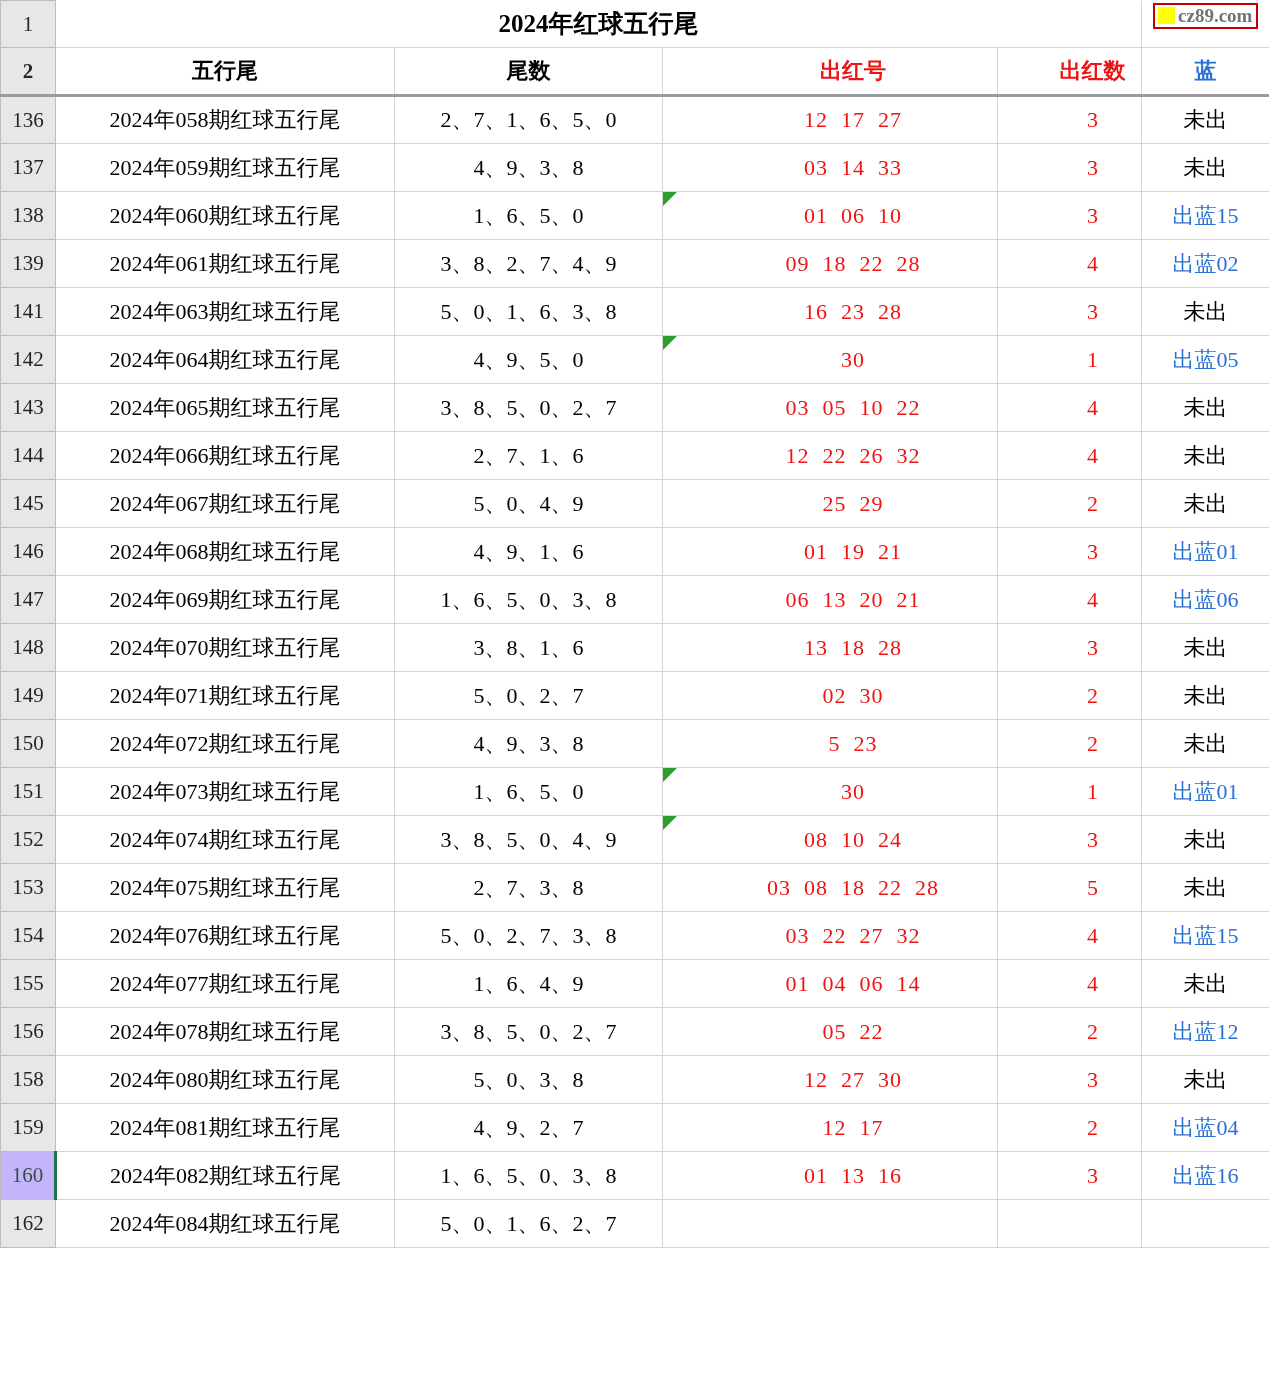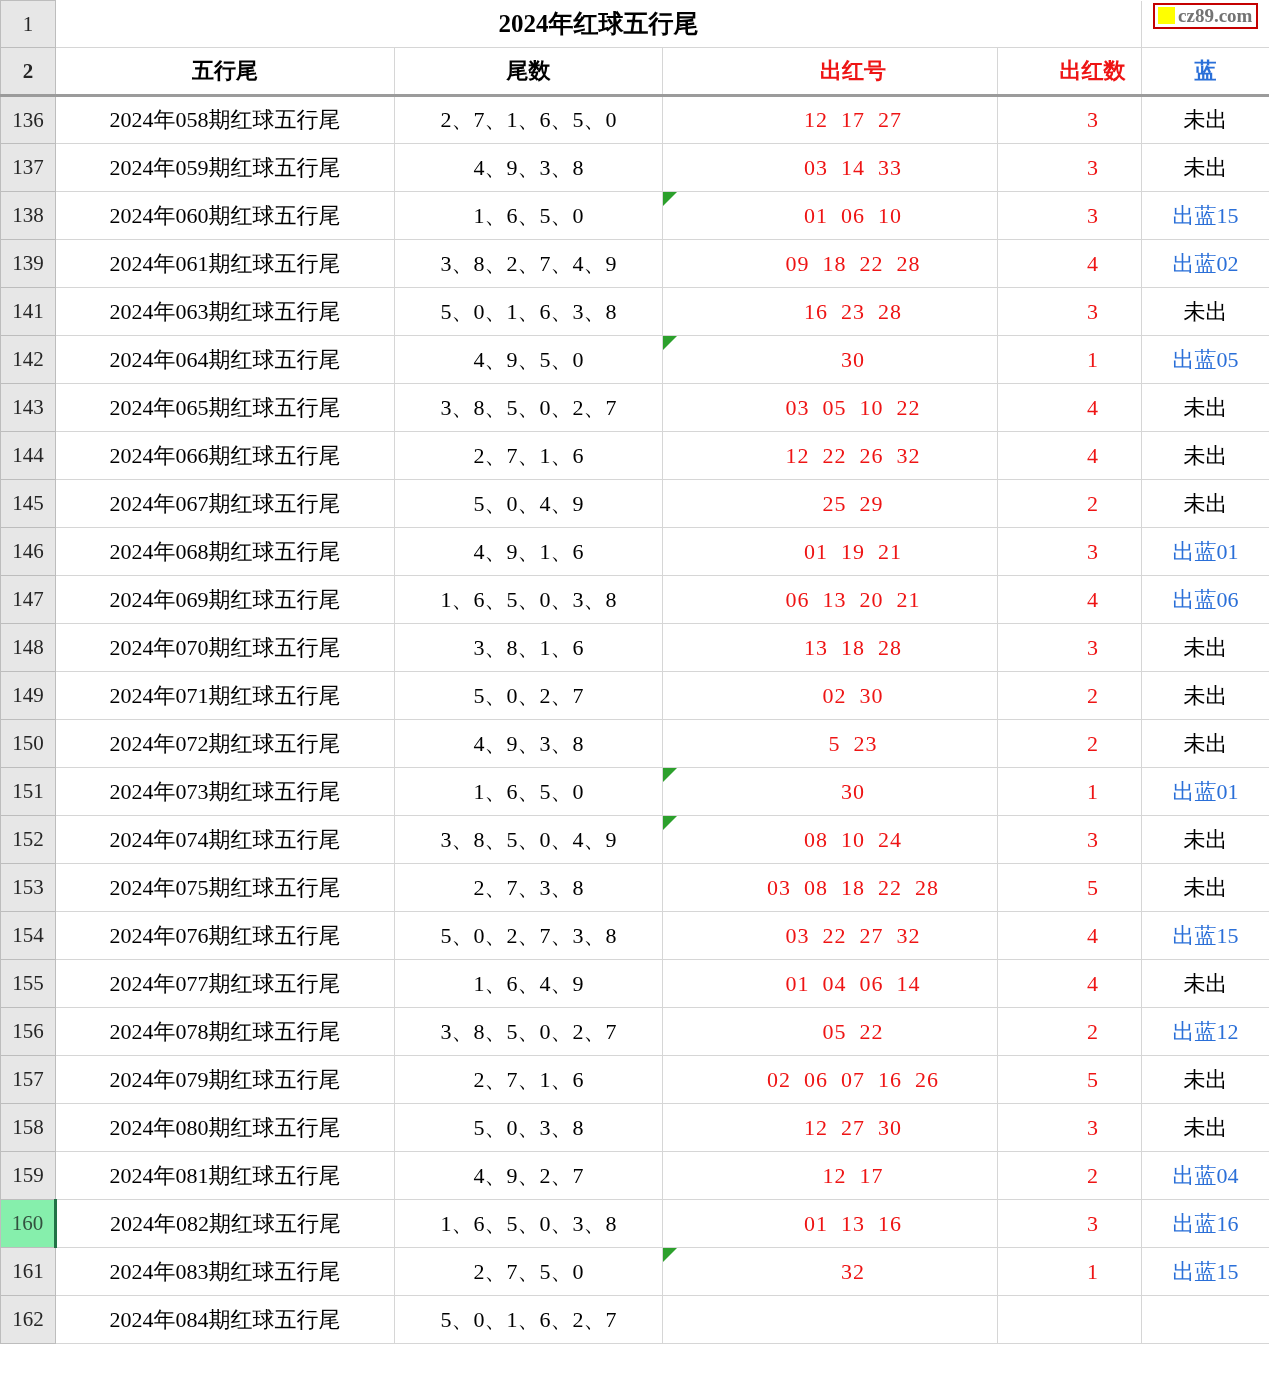--- a/index.html
+++ b/index.html
@@ -4,21 +4,21 @@
 <style>
   html,body{margin:0;padding:0;background:#ffffff;}
   body{width:1269px;font-family:"Liberation Serif","DejaVu Serif",serif;}
   table{border-collapse:collapse;table-layout:fixed;width:1269px;}
   td{border:1px solid #d6d6d6;text-align:center;vertical-align:middle;
      font-size:22px;color:#000;overflow:hidden;white-space:nowrap;padding:0;}
   tr{height:48px;}
   tr.title-row{height:47px;}
   
   td.rh{background:#e7e7e7;border:1px solid #bdbdbd;font-size:21px;color:#262626;width:55px;}
-  td.rh.sel{background:#86efac;border-right:3px solid #217346;color:#33513f;}
+  td.rh.sel{background:#c4b5fd;border-right:3px solid #217346;color:#33513f;}
   
   td.title-cell{border-top:none;border-left:none;font-weight:bold;font-size:25px;}
   td.logo-cell{border-top:none;border-right:none;vertical-align:top;text-align:center;padding-top:2px;}
   .logo{display:inline-flex;align-items:center;border:2px solid #c40000;color:#737373;
         font-weight:bold;font-size:19px;padding:1px 4px 1px 3px;line-height:20px;}
   .logo .sq{display:inline-block;width:17px;height:17px;background:#ffff00;margin-right:3px;}
   
   tr.head-row td{font-weight:bold;border-bottom:3px solid #9b9b9b;}
   
   .red{color:#ee1414;padding-left:46px;}
@@ -219,28 +219,20 @@
   </tr>
       <tr>
     <td class="rh">156</td>
     <td>2024年078期红球五行尾</td>
     <td>3、8、5、0、2、7</td>
     <td class="reds red pre">05  22</td>
     <td class="red">2</td>
     <td class="blue">出蓝12</td>
   </tr>
       <tr>
-    <td class="rh">157</td>
-    <td>2024年079期红球五行尾</td>
-    <td>2、7、1、6</td>
-    <td class="reds red pre">02  06  07  16  26</td>
-    <td class="red">5</td>
-    <td>未出</td>
-  </tr>
-      <tr>
     <td class="rh">158</td>
     <td>2024年080期红球五行尾</td>
     <td>5、0、3、8</td>
     <td class="reds red pre">12  27  30</td>
     <td class="red">3</td>
     <td>未出</td>
   </tr>
       <tr>
     <td class="rh">159</td>
     <td>2024年081期红球五行尾</td>
@@ -249,28 +241,20 @@
     <td class="red">2</td>
     <td class="blue">出蓝04</td>
   </tr>
       <tr>
     <td class="rh sel">160</td>
     <td>2024年082期红球五行尾</td>
     <td>1、6、5、0、3、8</td>
     <td class="reds red pre">01  13  16</td>
     <td class="red">3</td>
     <td class="blue">出蓝16</td>
-  </tr>
-      <tr>
-    <td class="rh">161</td>
-    <td>2024年083期红球五行尾</td>
-    <td>2、7、5、0</td>
-    <td class="reds red pre flag">32</td>
-    <td class="red">1</td>
-    <td class="blue">出蓝15</td>
   </tr>
       <tr>
     <td class="rh">162</td>
     <td>2024年084期红球五行尾</td>
     <td>5、0、1、6、2、7</td>
     <td class="reds red pre"></td>
     <td class="red"></td>
     <td></td>
   </tr>
     </tbody>

